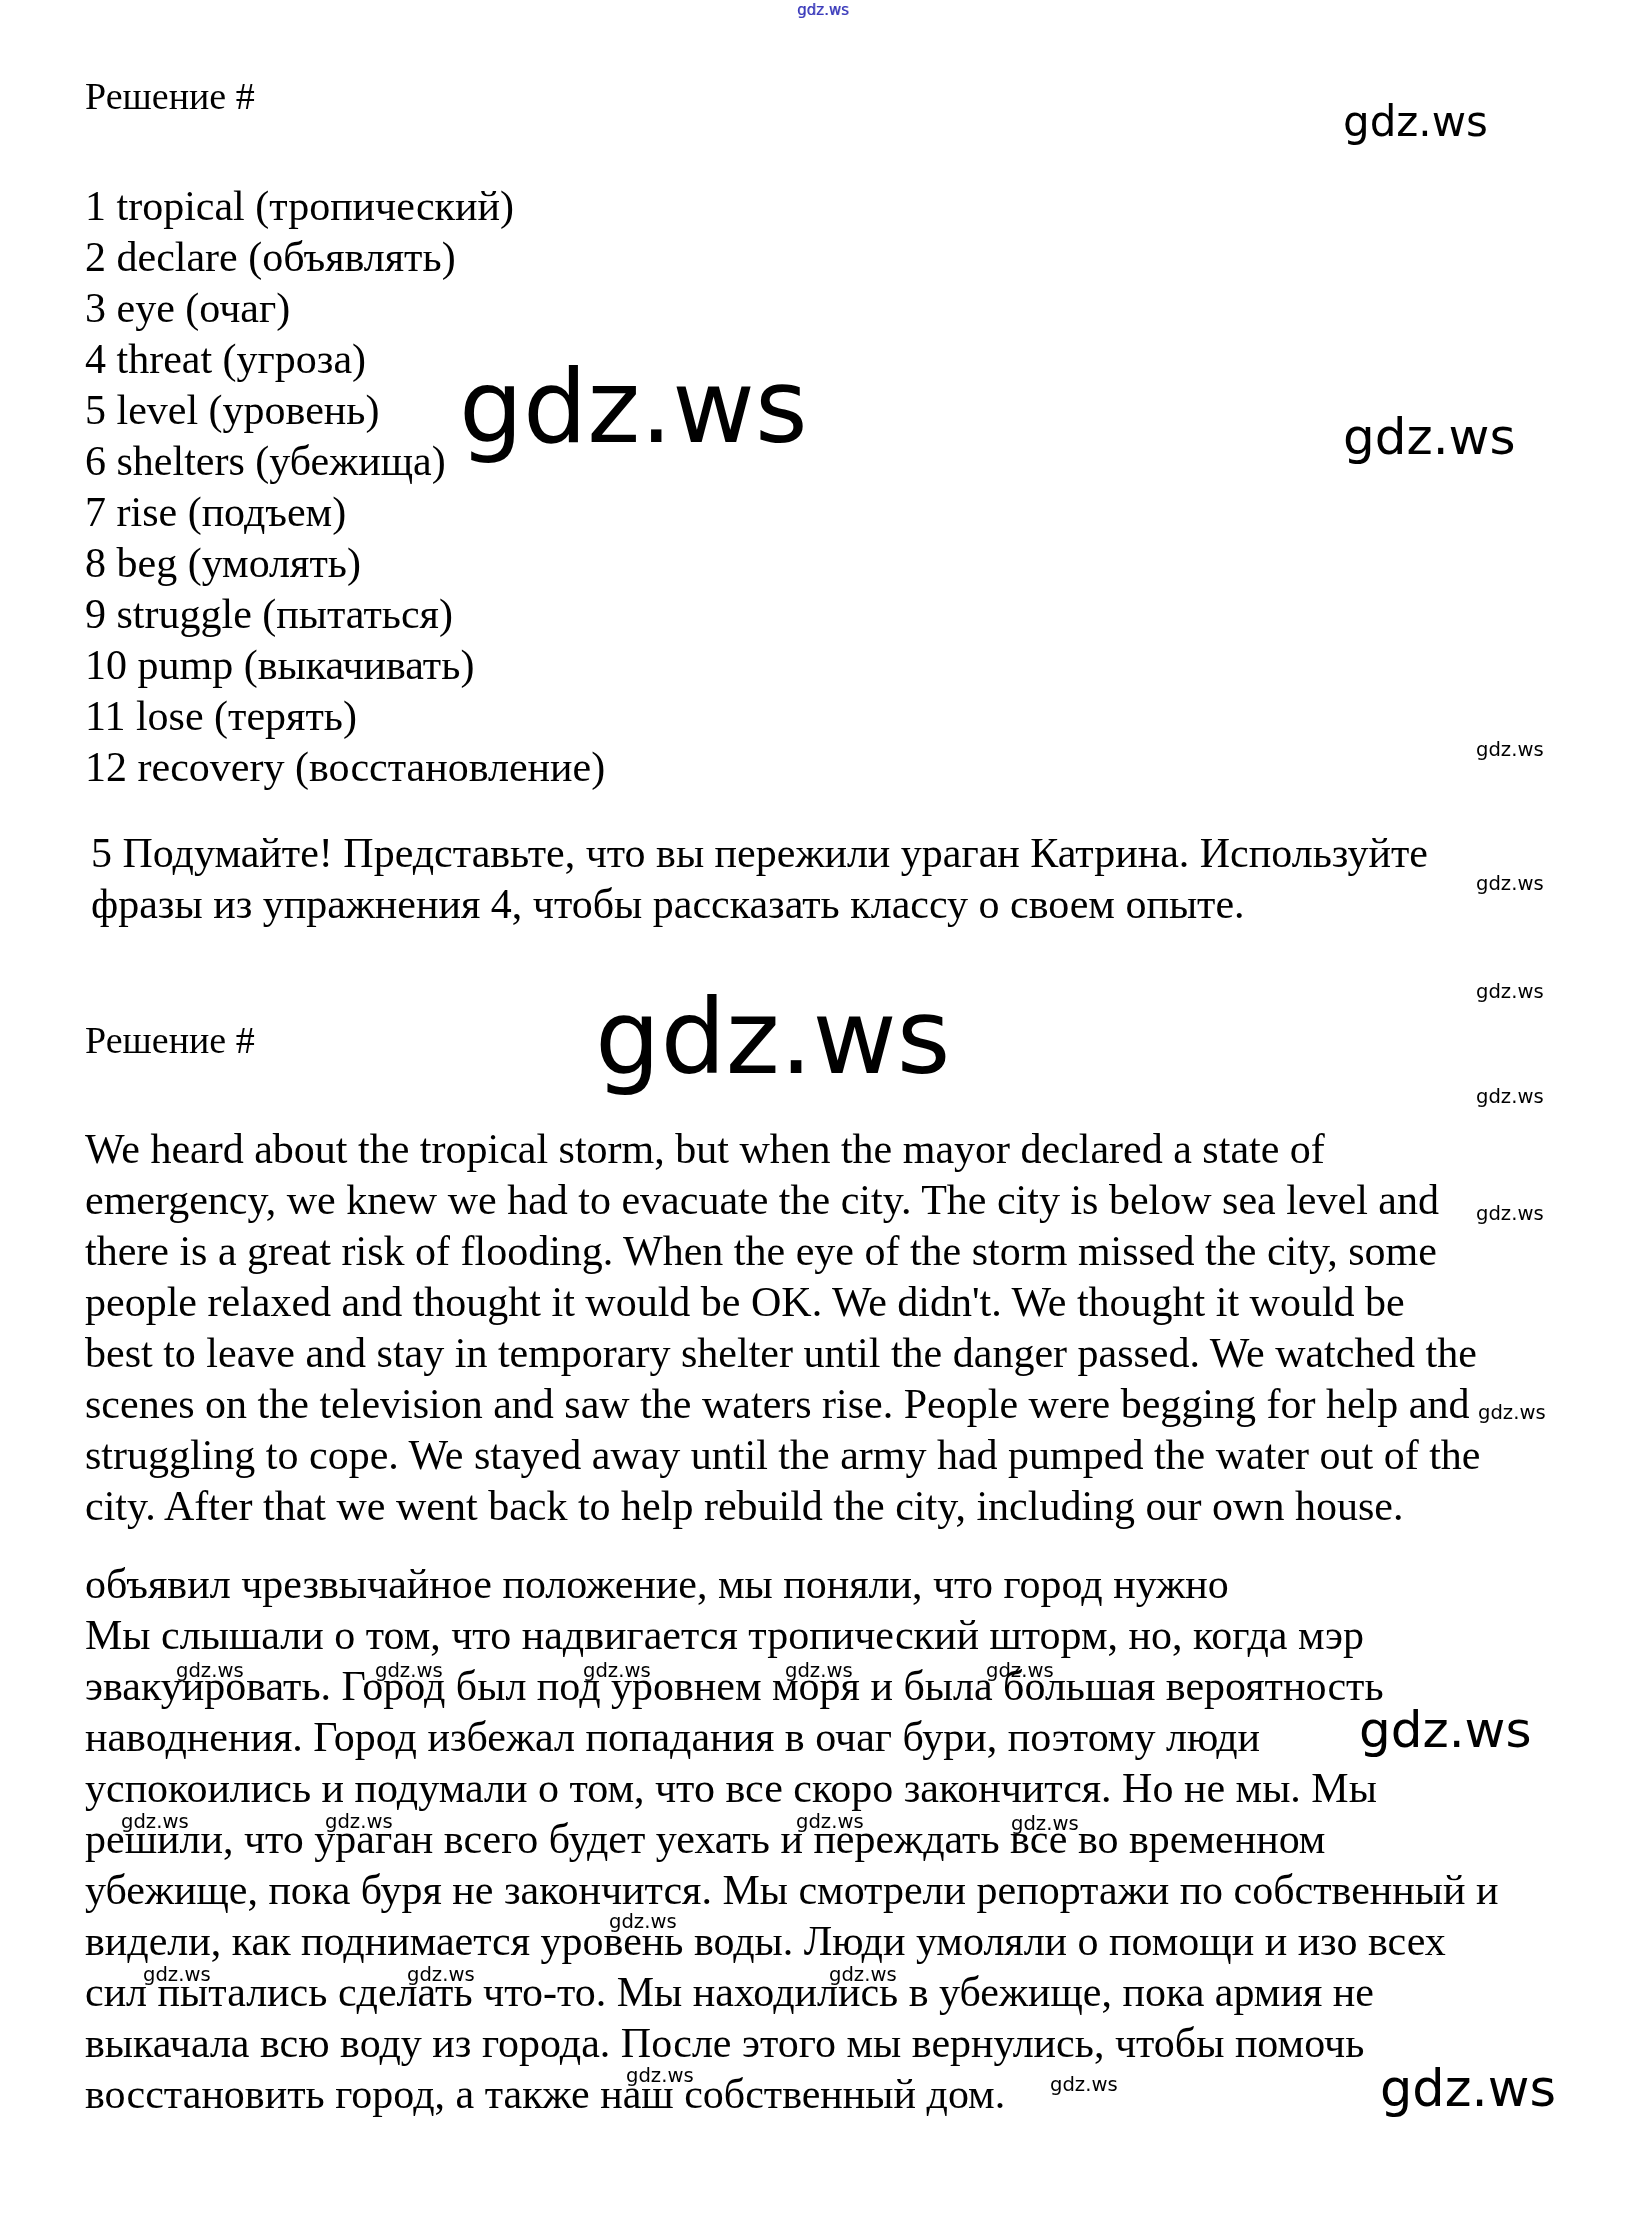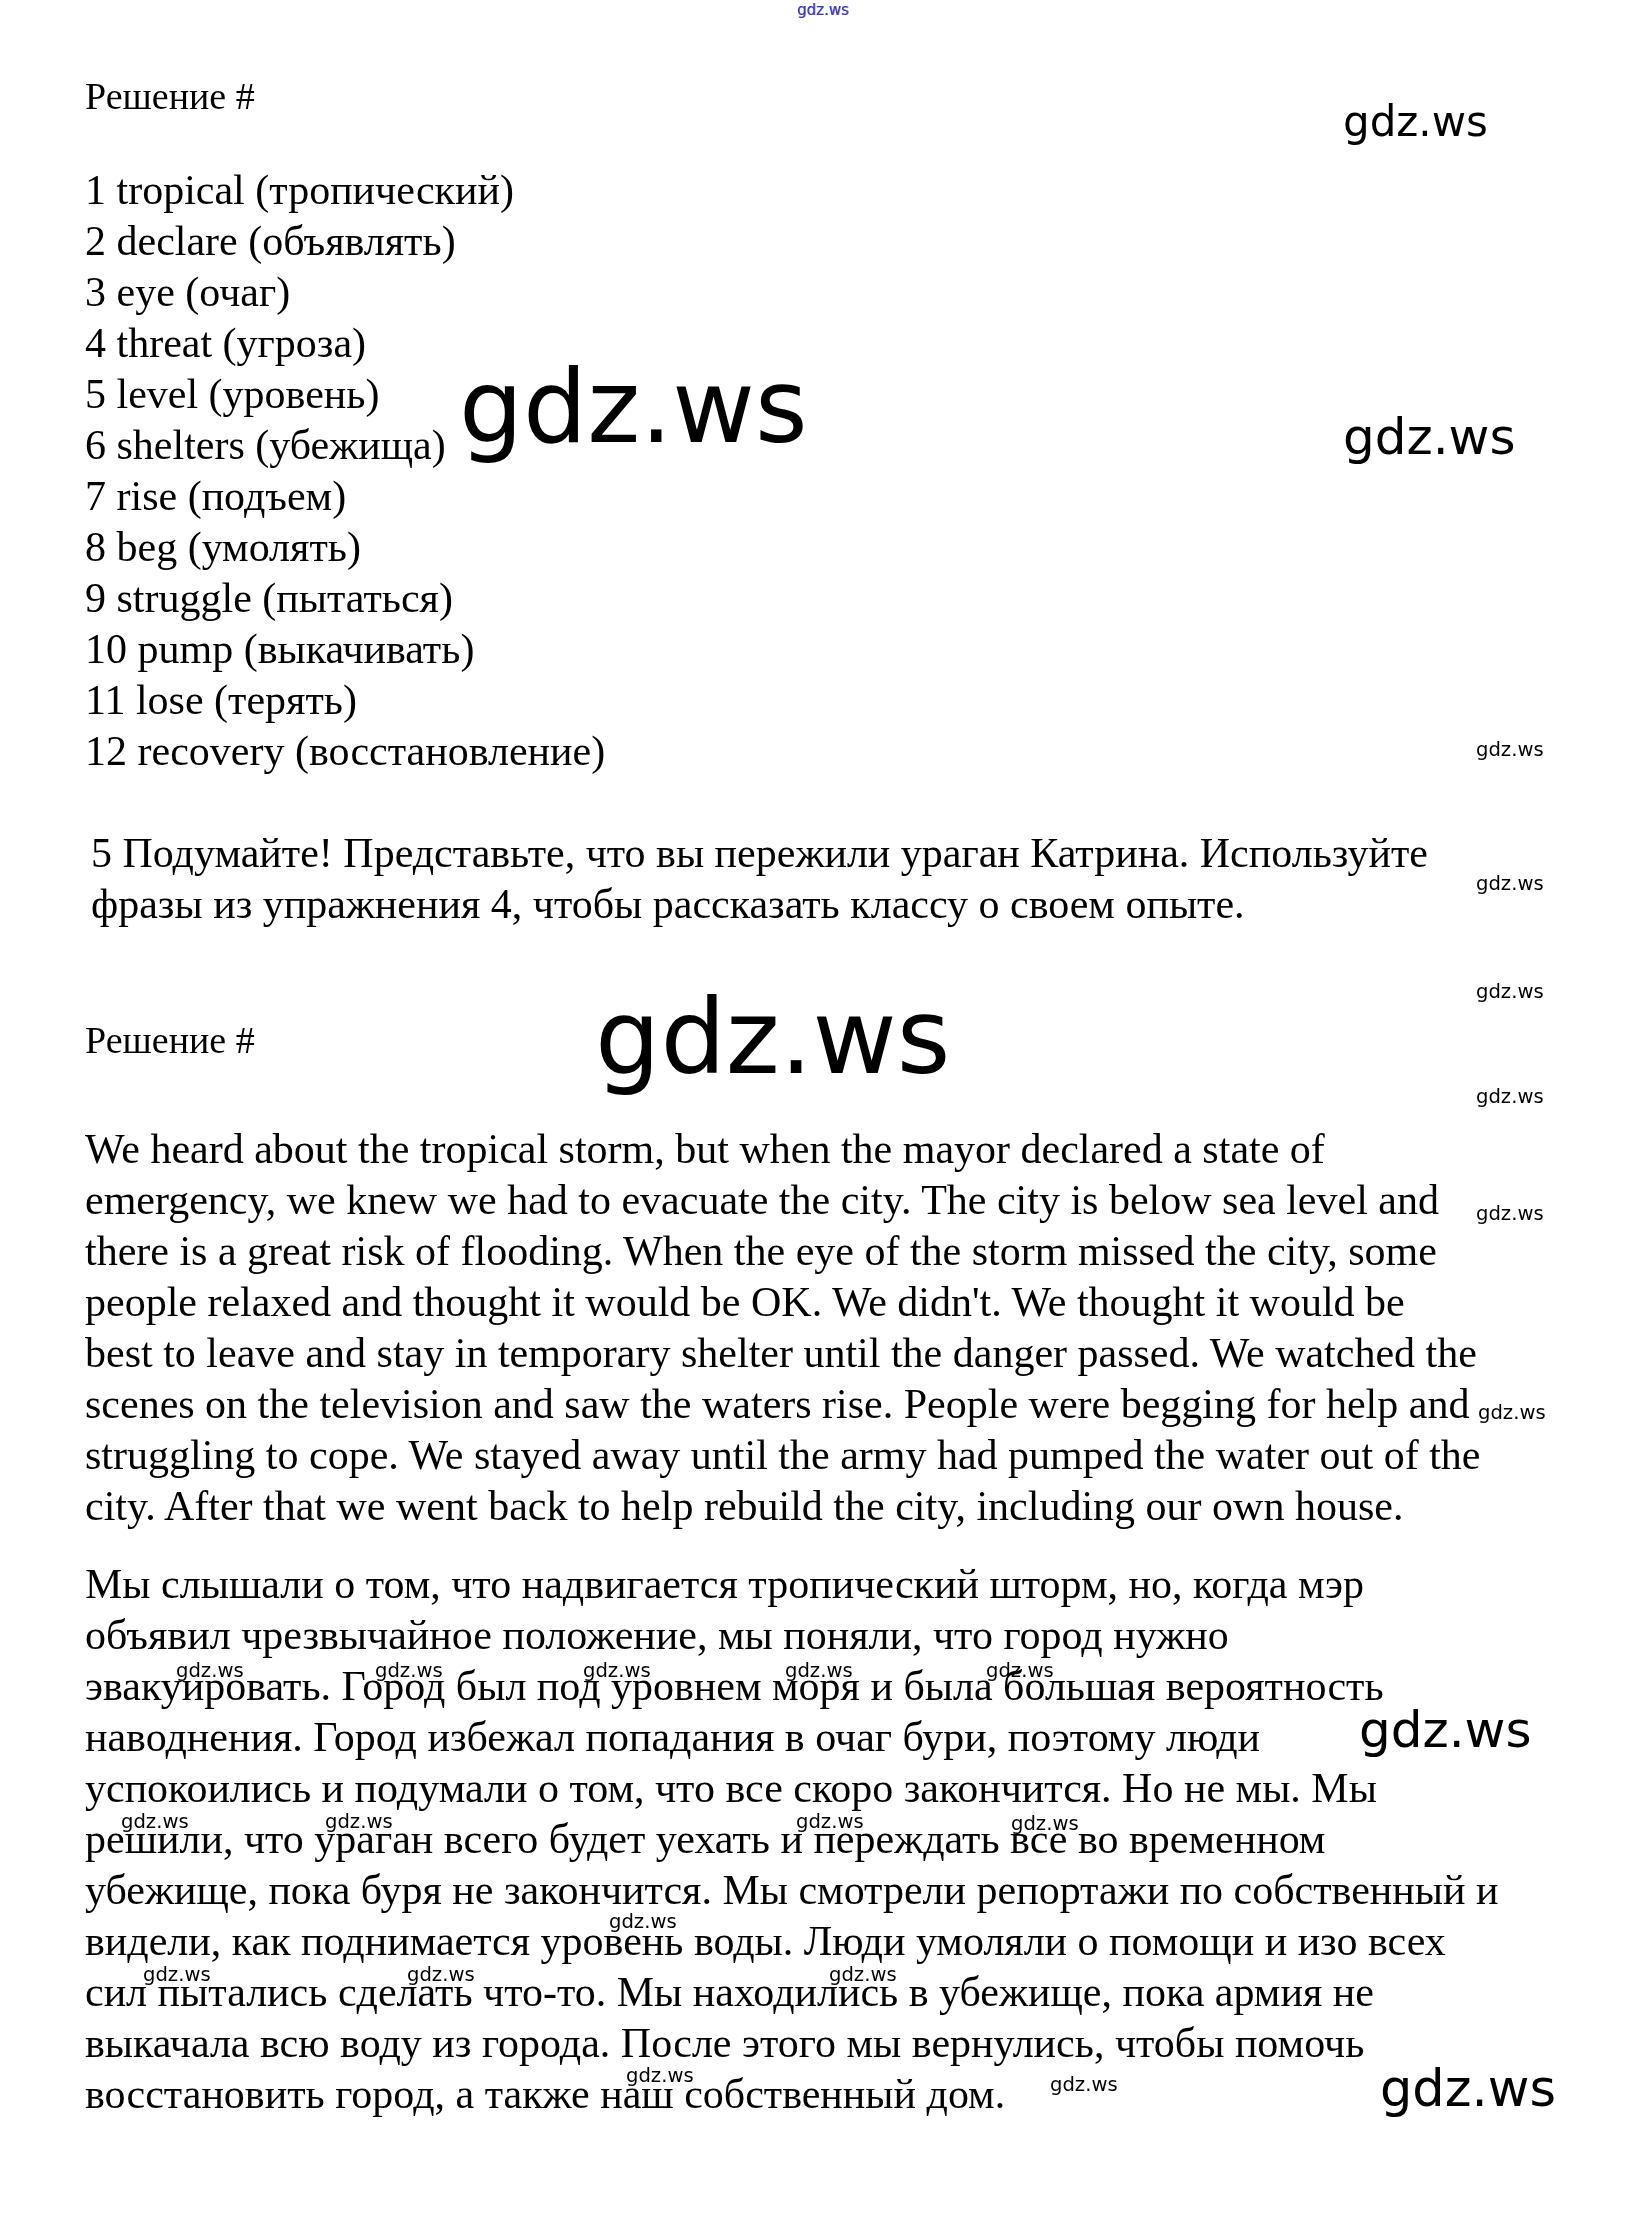--- a/index.html
+++ b/index.html
@@ -41,21 +41,21 @@
 </style>
 </head>
 <body>
 
 <div class="wm blue" style="left:797px;top:3px;">gdz.ws</div>
 
 <div class="abs heading" style="left:85px;top:76px;">Решение #</div>
 
 <div class="wm" style="left:1343px;top:101px;font-size:42px;">gdz.ws</div>
 
-<div class="block" style="left:85px;top:165px;">
+<div class="block" style="left:85px;top:181px;">
   <div class="textline">1 tropical (тропический)</div>
   <div class="textline">2 declare (объявлять)</div>
   <div class="textline">3 eye (очаг)</div>
   <div class="textline">4 threat (угроза)</div>
   <div class="textline">5 level (уровень)</div>
   <div class="textline">6 shelters (убежища)</div>
   <div class="textline">7 rise (подъем)</div>
   <div class="textline">8 beg (умолять)</div>
   <div class="textline">9 struggle (пытаться)</div>
   <div class="textline">10 pump (выкачивать)</div>
@@ -88,22 +88,22 @@
   <div class="textline">emergency, we knew we had to evacuate the city. The city is below sea level and</div>
   <div class="textline">there is a great risk of flooding. When the eye of the storm missed the city, some</div>
   <div class="textline">people relaxed and thought it would be OK. We didn't. We thought it would be</div>
   <div class="textline">best to leave and stay in temporary shelter until the danger passed. We watched the</div>
   <div class="textline">scenes on the television and saw the waters rise. People were begging for help and</div>
   <div class="textline">struggling to cope. We stayed away until the army had pumped the water out of the</div>
   <div class="textline">city. After that we went back to help rebuild the city, including our own house.</div>
 </div>
 
 <div class="block" style="left:85px;top:1559px;">
+  <div class="textline">объявил чрезвычайное положение, мы поняли, что город нужно</div>
   <div class="textline">Мы слышали о том, что надвигается тропический шторм, но, когда мэр</div>
-  <div class="textline">объявил чрезвычайное положение, мы поняли, что город нужно</div>
   <div class="textline">эвакуировать. Город был под уровнем моря и была большая вероятность</div>
   <div class="textline">наводнения. Город избежал попадания в очаг бури, поэтому люди</div>
   <div class="textline">успокоились и подумали о том, что все скоро закончится. Но не мы. Мы</div>
   <div class="textline">решили, что ураган всего будет уехать и переждать все во временном</div>
   <div class="textline">убежище, пока буря не закончится. Мы смотрели репортажи по собственный и</div>
   <div class="textline">видели, как поднимается уровень воды. Люди умоляли о помощи и изо всех</div>
   <div class="textline">сил пытались сделать что-то. Мы находились в убежище, пока армия не</div>
   <div class="textline">выкачала всю воду из города. После этого мы вернулись, чтобы помочь</div>
   <div class="textline">восстановить город, а также наш собственный дом.</div>
 </div>

